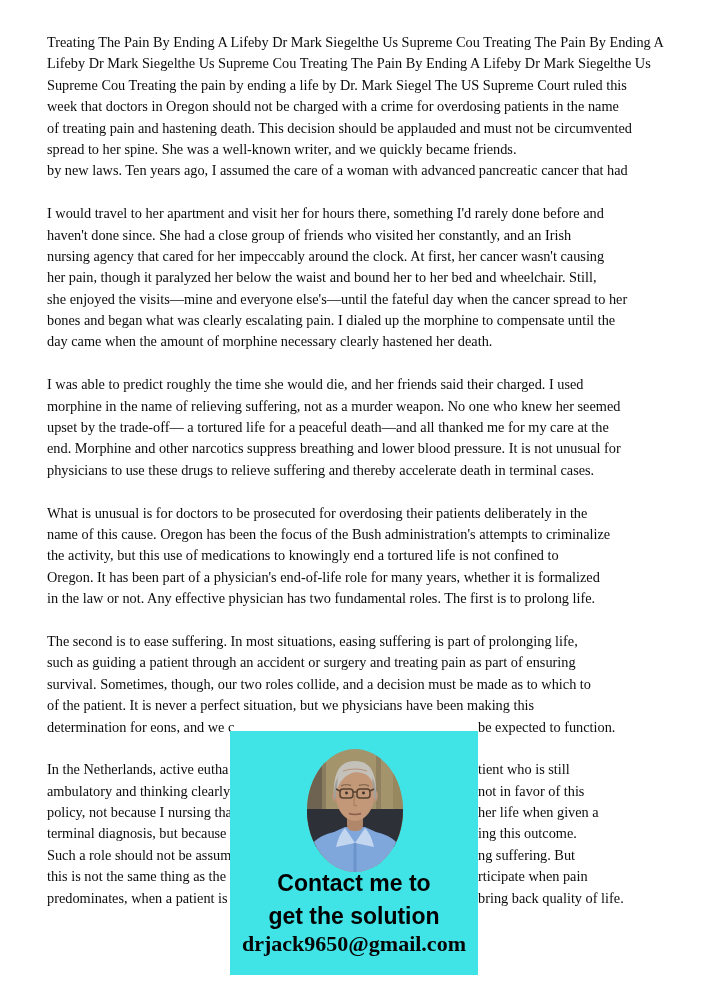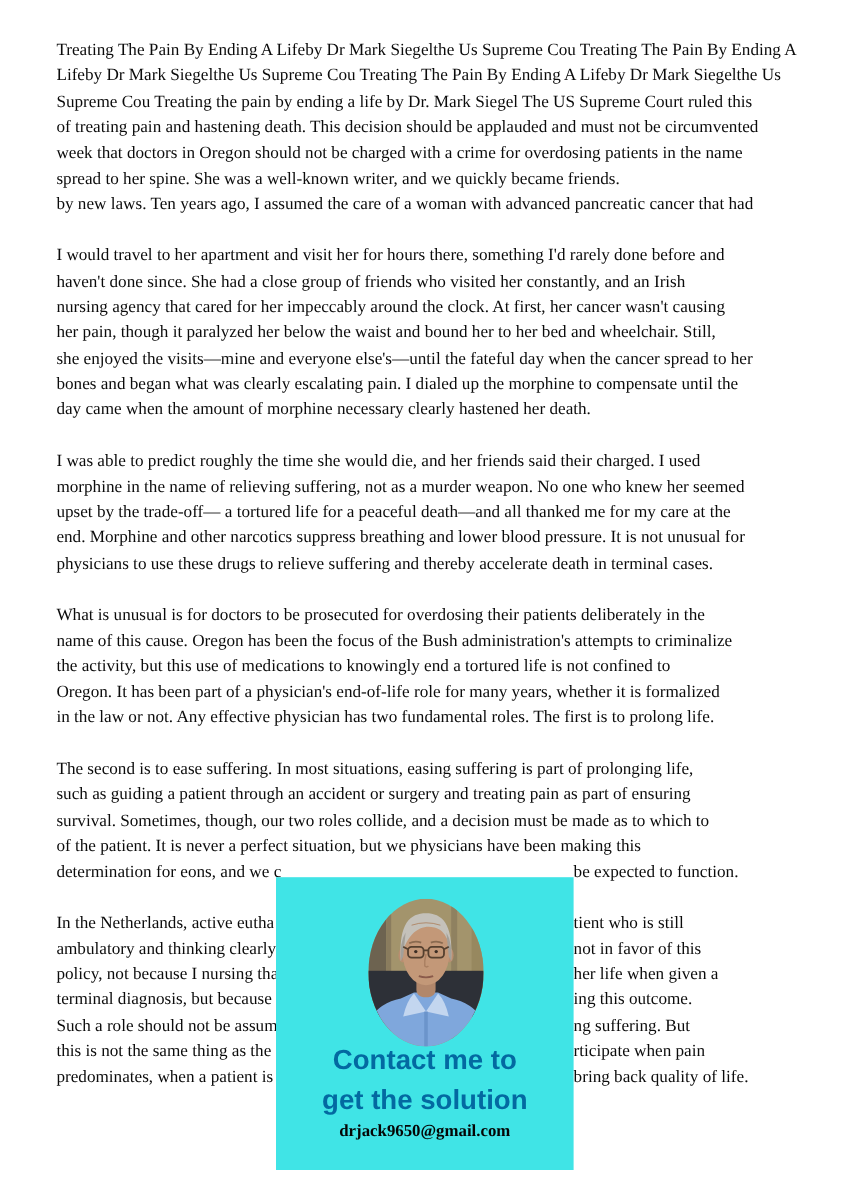--- a/index.html
+++ b/index.html
@@ -18,38 +18,38 @@
   .popup{
     position:absolute;left:230px;top:731px;width:248px;height:244px;
     text-align:center;
   }
   .popup .photo{
     position:absolute;left:77px;top:18px;width:96px;height:123px;display:block;
   }
   .popup .cta{
     position:absolute;left:0;top:136px;width:248px;
     font-family:"Liberation Sans",sans-serif;font-weight:bold;
-    font-size:23px;line-height:33px;color:#0369a1;
+    font-size:23px;line-height:33px;color:#000000;
   }
   .popup .email{
     position:absolute;left:0;top:200px;width:248px;
     font-family:"Liberation Serif",serif;font-weight:bold;
-    font-size:14px;line-height:26px;color:#050505;
+    font-size:22px;line-height:26px;color:#050505;
   }
 </style>
 </head>
 <body>
 
 <div class="doc">
     <div class="para">
       <div class="line">Treating The Pain By Ending A Lifeby Dr Mark Siegelthe Us Supreme Cou Treating The Pain By Ending A</div>
       <div class="line">Lifeby Dr Mark Siegelthe Us Supreme Cou Treating The Pain By Ending A Lifeby Dr Mark Siegelthe Us</div>
       <div class="line">Supreme Cou Treating the pain by ending a life by Dr. Mark Siegel The US Supreme Court ruled this</div>
+      <div class="line">week that doctors in Oregon should not be charged with a crime for overdosing patients in the name</div>
       <div class="line">of treating pain and hastening death. This decision should be applauded and must not be circumvented</div>
-      <div class="line">week that doctors in Oregon should not be charged with a crime for overdosing patients in the name</div>
       <div class="line">spread to her spine. She was a well-known writer, and we quickly became friends.</div>
       <div class="line">by new laws. Ten years ago, I assumed the care of a woman with advanced pancreatic cancer that had</div>
     </div>
     <div class="gap-line"></div>
     <div class="para">
       <div class="line">I would travel to her apartment and visit her for hours there, something I'd rarely done before and</div>
       <div class="line">haven't done since. She had a close group of friends who visited her constantly, and an Irish</div>
       <div class="line">nursing agency that cared for her impeccably around the clock. At first, her cancer wasn't causing</div>
       <div class="line">her pain, though it paralyzed her below the waist and bound her to her bed and wheelchair. Still,</div>
       <div class="line">she enjoyed the visits—mine and everyone else's—until the fateful day when the cancer spread to her</div>

